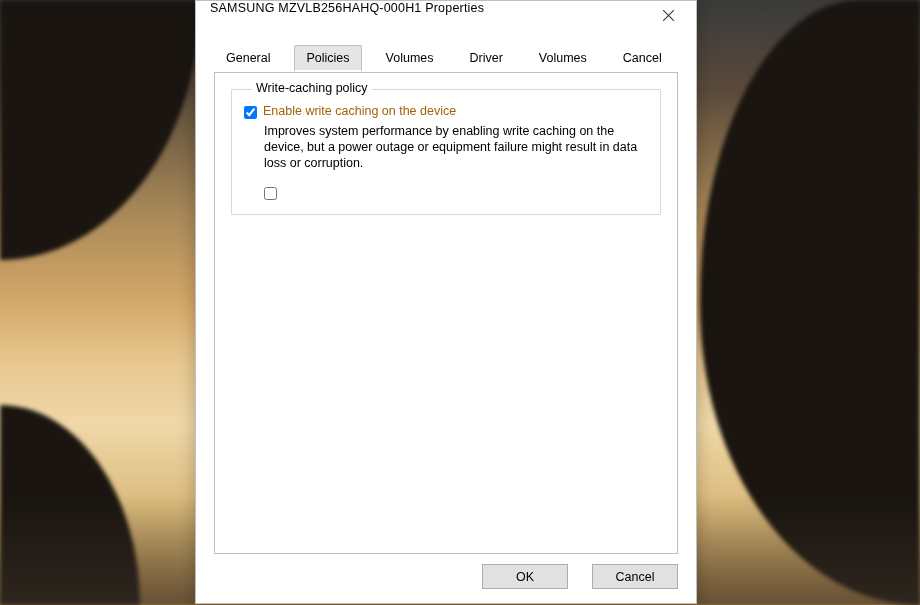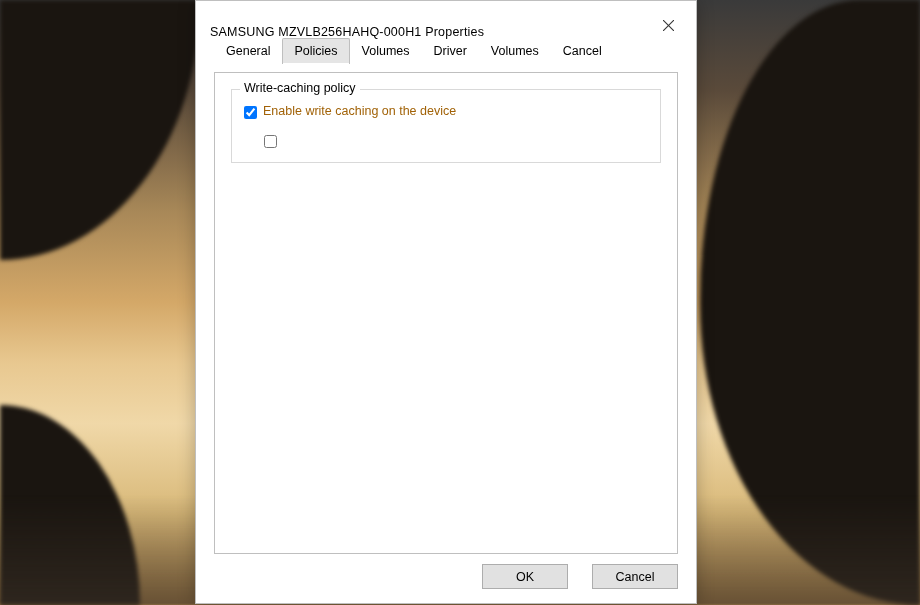--- a/index.html
+++ b/index.html
@@ -46,21 +46,21 @@
       height: 604px;
       background: #ffffff;
       border: 1px solid #bfbfbf;
       box-shadow: 0 2px 16px rgba(0,0,0,0.25);
       display: flex;
       flex-direction: column;
     }
     .titlebar {
       height: 38px;
       display: flex;
-      align-items: flex-end;
+      align-items: flex-start;
       padding: 0 6px 0 14px;
       background: #fff;
     }
     .title-text {
       flex: 1;
       font-size: 12.5px;
       color: #000;
       letter-spacing: 0.2px;
     }
     .close-btn {
@@ -68,24 +68,25 @@
       height: 28px;
       display: flex;
       align-items: center;
       justify-content: center;
       color: #333;
     }
     .close-btn svg { width: 11px; height: 11px; }
 
     .tabstrip {
       display: flex;
-      align-items: center;
+      align-items: flex-start;
       padding: 6px 18px 16px 18px;
       height: 34px;
       position: relative;
+      gap: 12px;
     }
     .tabstrip::after {
       content: "";
       position: absolute;
       left: 18px; right: 18px; bottom: 0;
       height: 1px;
       background: #bfbfbf;
     }
     .tab {
       padding: 5px 11px 6px 11px;
@@ -122,21 +123,21 @@
     }
 
     .groupbox {
       border: 1px solid #d9d9d9;
       padding: 14px 12px 14px 12px;
       position: relative;
     }
     .groupbox-title {
       position: absolute;
       top: -9px;
-      left: 8px;
+      left: 20px;
       background: #fff;
       padding: 0 4px;
       font-size: 12.5px;
       color: #000;
     }
 
     .cb-row { display: flex; align-items: flex-start; }
     .cb-row input[type=checkbox] {
       margin: 2px 6px 0 0;
       width: 13px; height: 13px;
@@ -202,20 +203,21 @@
   </div>
 
   <div class="tab-panel">
     <div class="groupbox">
       <div class="groupbox-title">Write-caching policy</div>
 
       <div class="cb-row">
         <input type="checkbox" id="cb1" checked="" style="">
         <label for="cb1" class="cb-label">Enable write caching on the device</label>
       </div>
+      <div class="desc">Improves system performance by enabling write caching on the device, but a power outage or equipment failure might result in data loss or corruption.</div>
 
       <div class="sub">
         <div class="cb-row">
           <input type="checkbox" id="cb2" style="">
         </div>
       </div>
     </div>
   </div>
 
   <div class="button-row">

